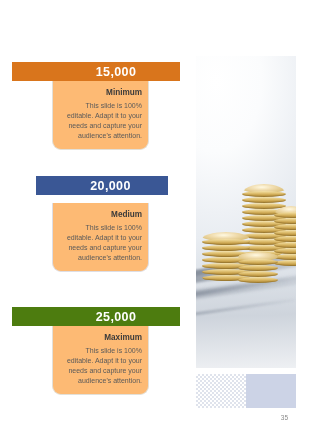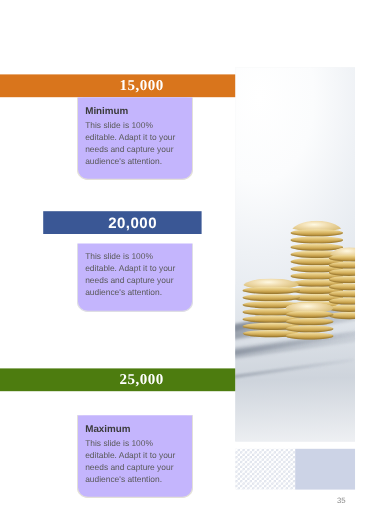--- a/index.html
+++ b/index.html
@@ -74,32 +74,32 @@
   .metric{position:absolute;left:0;width:196px;}
   .metric-bar{
     position:absolute;height:19px;display:flex;align-items:center;
     justify-content:center;padding-left:40px;box-sizing:border-box;
   }
   .metric-bar span{
     font-size:12.5px;font-weight:700;color:#ffffff;letter-spacing:.4px;
   }
   .metric-card{
     position:absolute;left:52px;width:97px;box-sizing:border-box;
-    background:#c4b5fd;border:1px solid #e3e0d8;border-radius:0 0 9px 9px;
-    border-top:none;padding:7px 6px 8px;text-align:left;margin-left:12px;
+    background:#fdba74;border:1px solid #e3e0d8;border-radius:0 0 9px 9px;
+    border-top:none;padding:7px 6px 8px;text-align:right;
   }
   .metric-card.blue{border-color:#dedee4;}
   .metric-label{
     font-size:8.2px;font-weight:700;color:#3a3a3a;margin:0 0 3px;line-height:1.2;
   }
   .metric-desc{
     font-size:7px;color:#5a5a5a;line-height:1.45;margin:0;
   }
   
-  .bar-full{left:0;width:196px;font-family:Liberation Serif, serif;}
+  .bar-full{left:12px;width:168px;}
   .bar-inset{left:36px;width:132px;}
 
   
   .page-number{
     position:absolute;right:8px;bottom:6px;
     font-size:6.5px;color:#8a8a8a;
   }
 </style>
 </head>
 <body>
@@ -176,29 +176,30 @@
       <p class="metric-label">Minimum</p>
       <p class="metric-desc">This slide is 100% editable. Adapt it to your needs and capture your audience's attention.</p>
     </div>
   </div>
 
   <div class="metric" style="top:0;">
     <div class="metric-bar bar-inset" style="top:176px;background:#3A5795;padding-left:17px;">
       <span>20,000</span>
     </div>
     <div class="metric-card blue" style="top:203px;">
+      <p class="metric-label">Medium</p>
       <p class="metric-desc">This slide is 100% editable. Adapt it to your needs and capture your audience's attention.</p>
     </div>
   </div>
 
   <div class="metric" style="top:0;">
     <div class="metric-bar bar-full" style="top:307px;background:#4d7c0f;">
       <span>25,000</span>
     </div>
-    <div class="metric-card" style="top:346px;">
+    <div class="metric-card" style="top:326px;">
       <p class="metric-label">Maximum</p>
       <p class="metric-desc">This slide is 100% editable. Adapt it to your needs and capture your audience's attention.</p>
     </div>
   </div>
 
   <div class="page-number">35</div>
 
 </div>
 
 </body></html>

